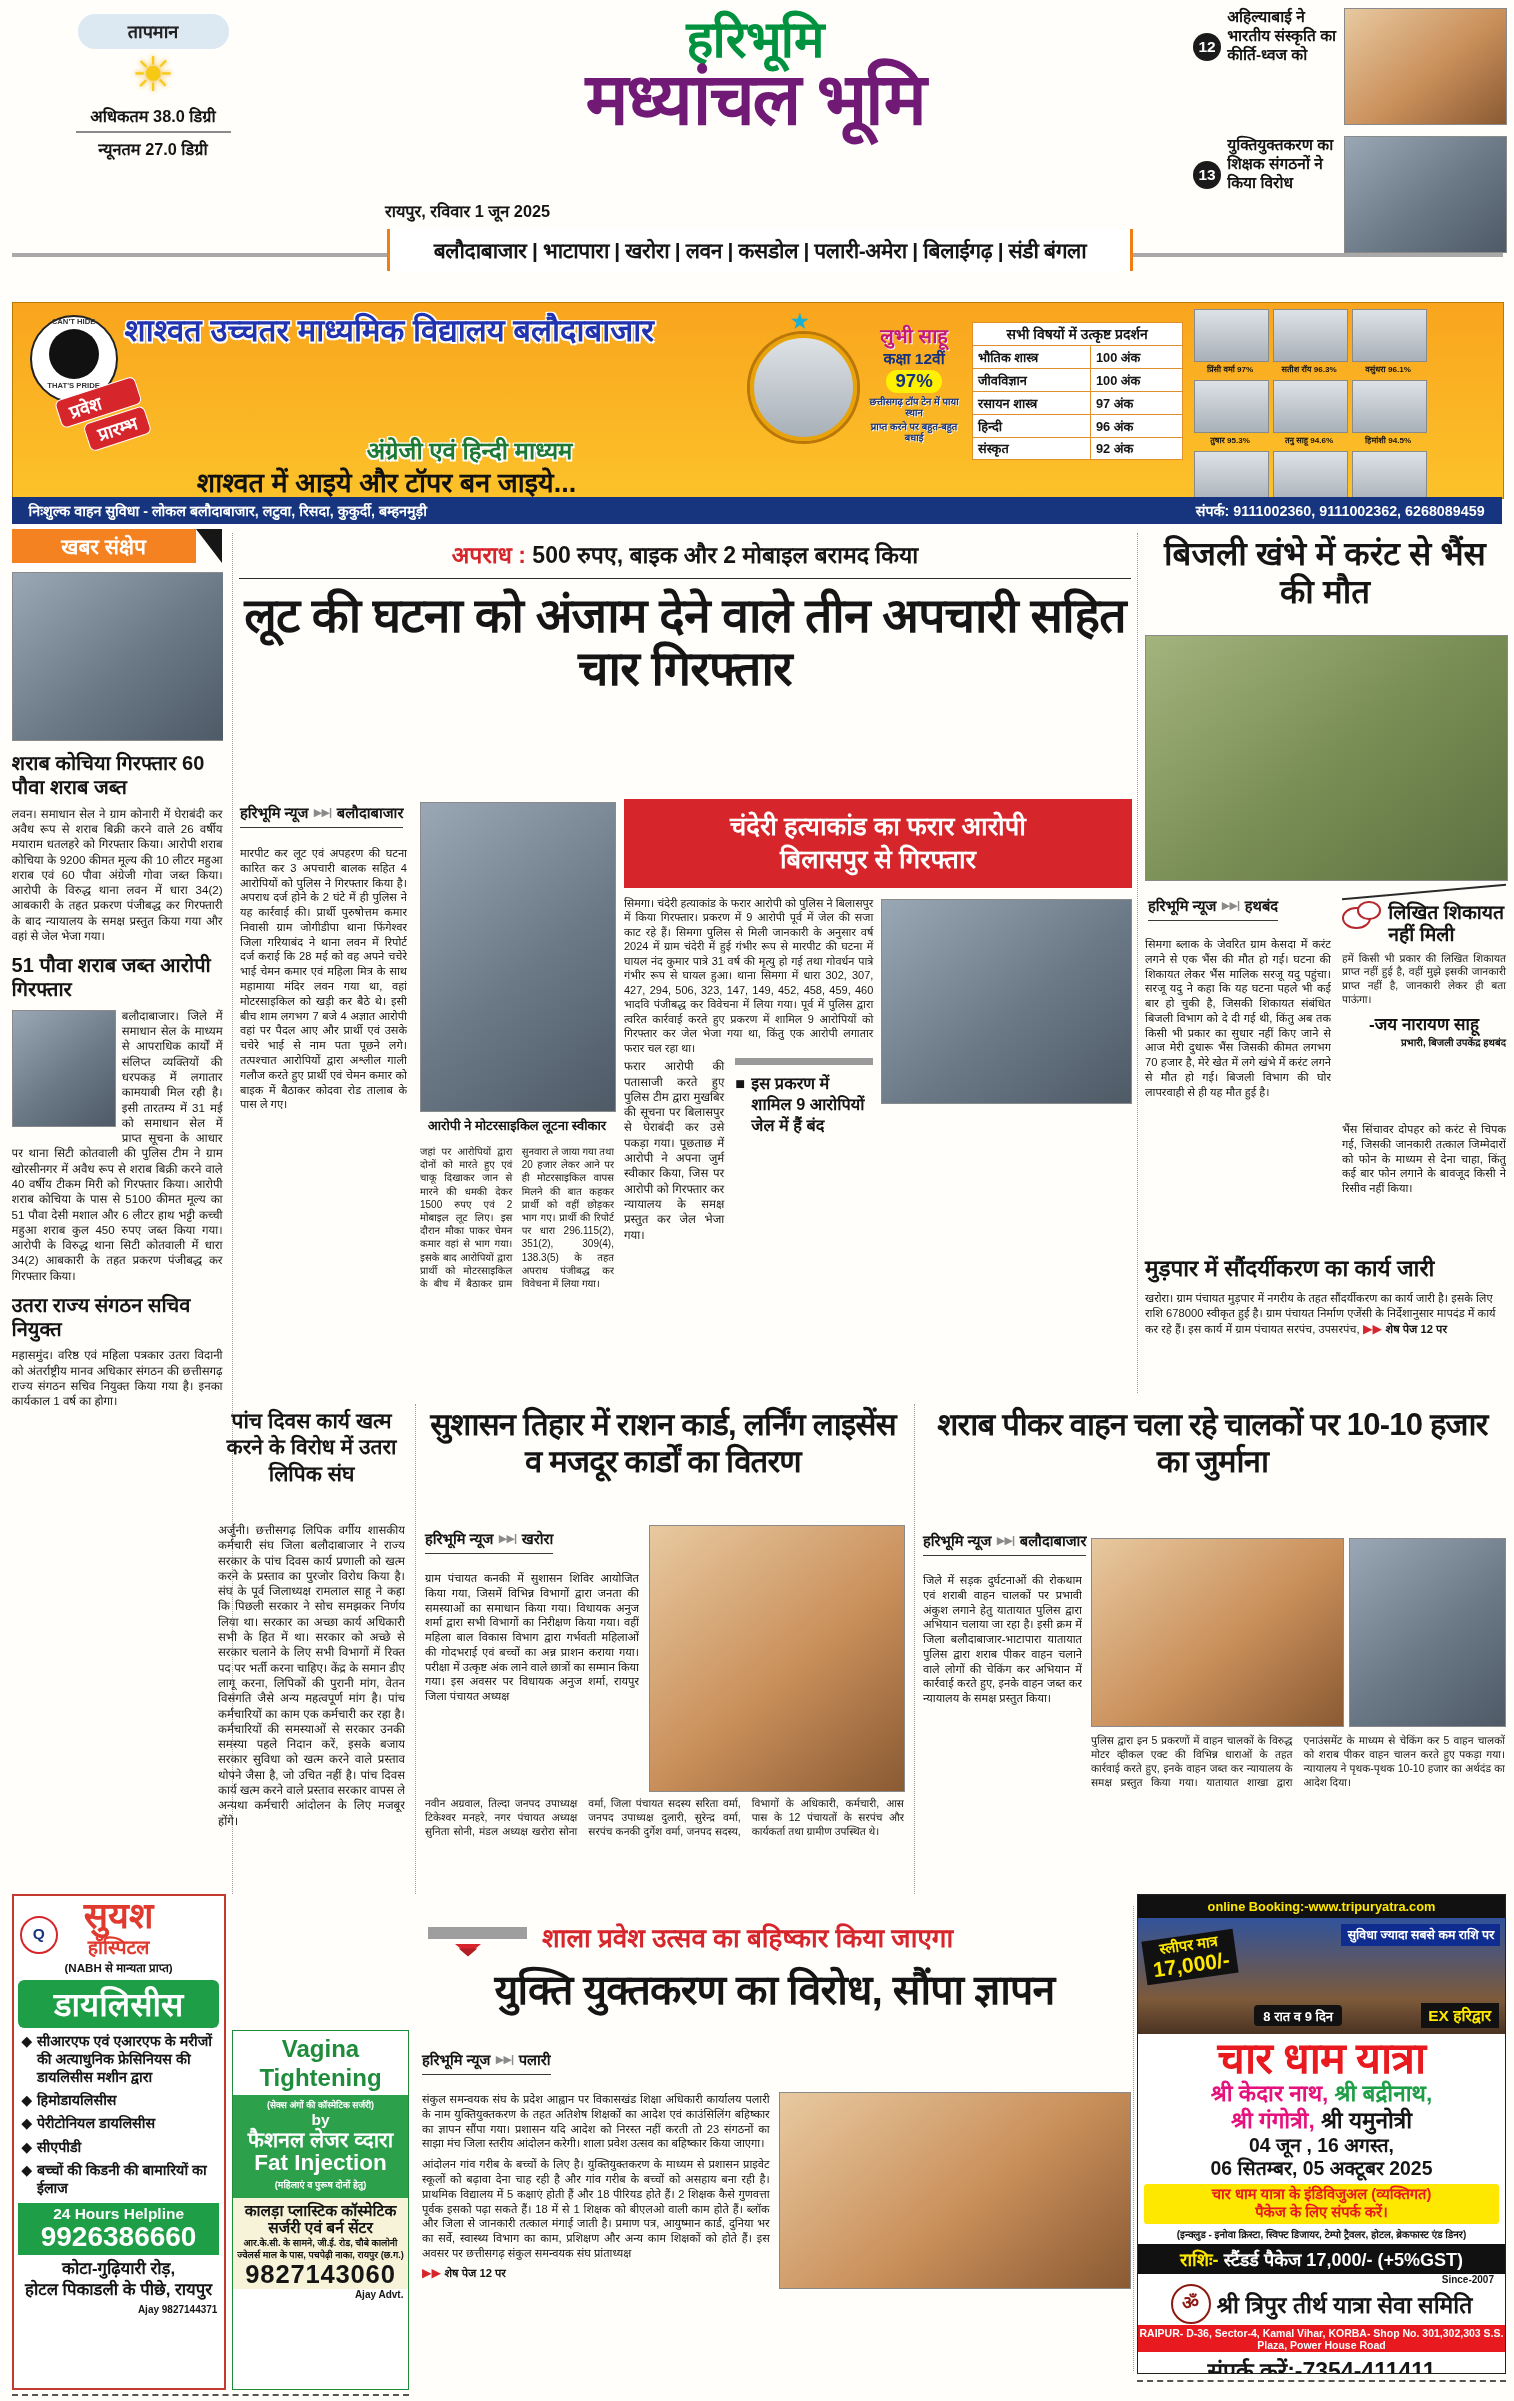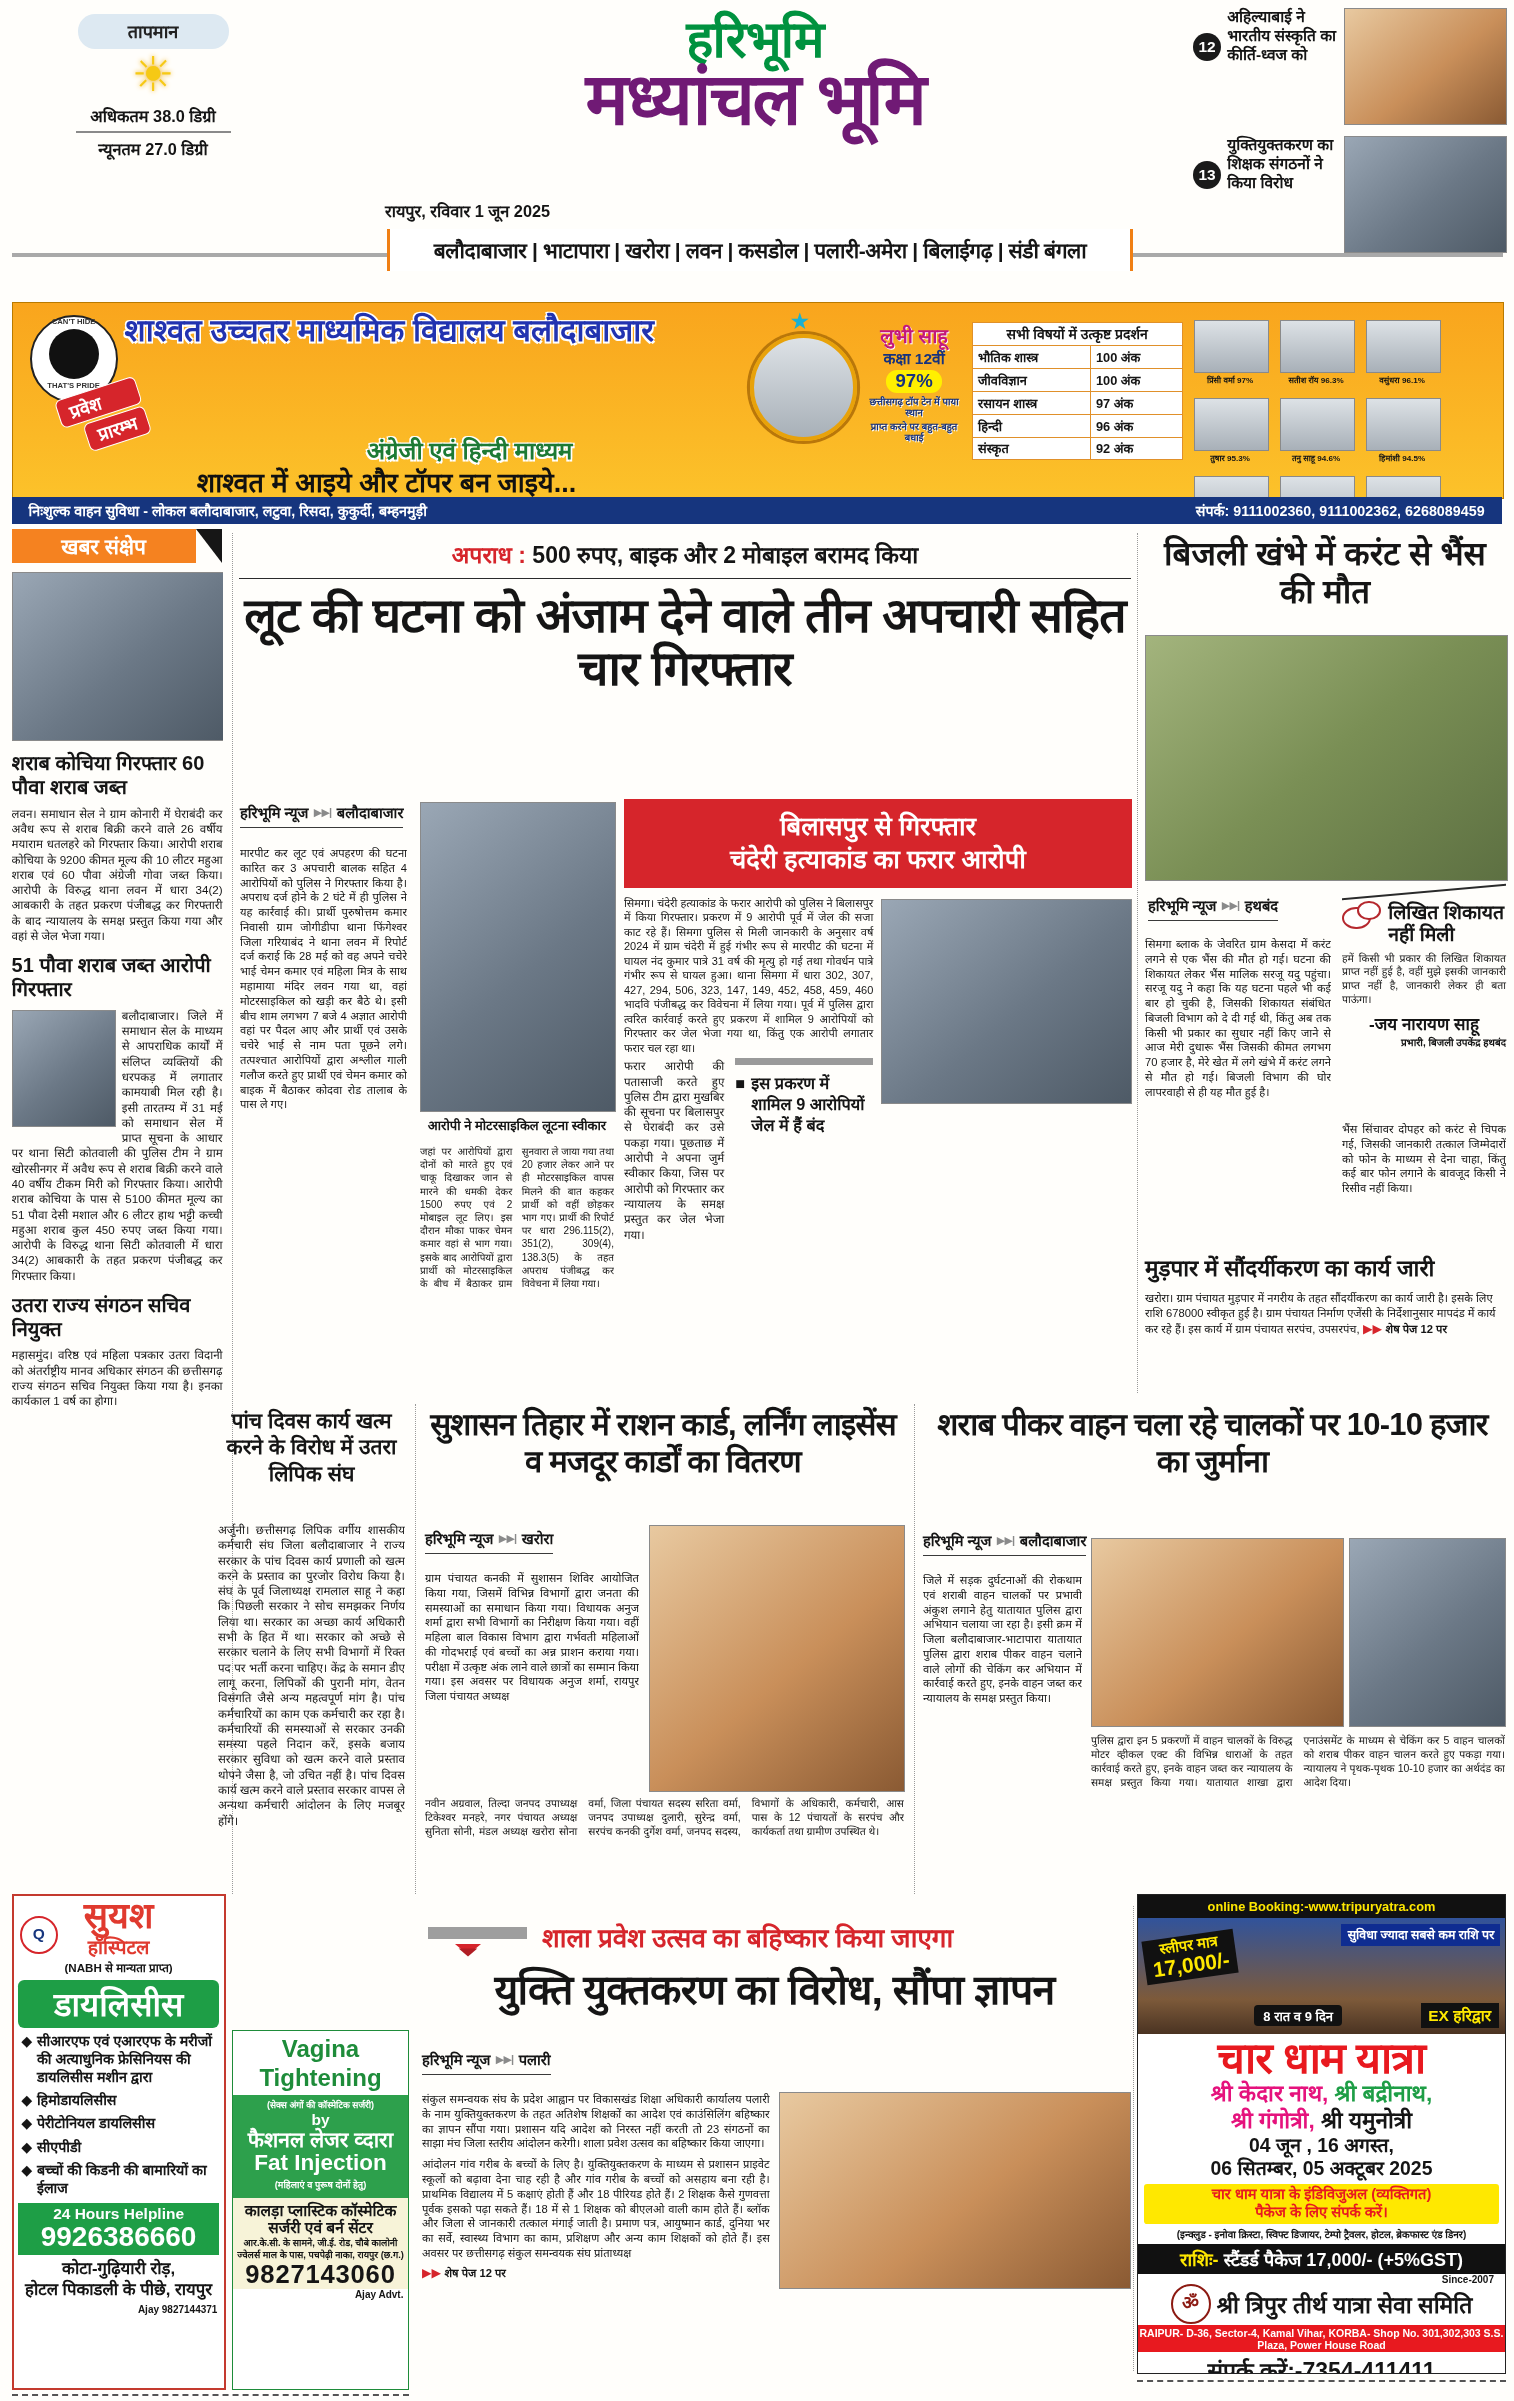--- a/index.html
+++ b/index.html
@@ -61,21 +61,21 @@
   .tinfo{position:absolute;left:851px;top:22px;width:101px;text-align:center;line-height:1.15}
   .tname{color:#c4177c;font-weight:800;font-size:20px;text-shadow:0.8px 0.8px 0 #fff}
   .tclass{color:#16327e;font-weight:800;font-size:15.5px;margin-top:1.5px}
   .tpct{display:inline-block;background:#ffef00;color:#16327e;font-weight:800;font-size:18.6px;
         border-radius:11px;padding:0.8px 9.3px;margin-top:2.3px}
   .tnote{color:#16327e;font-weight:bold;font-size:9.7px;margin-top:3.1px;text-shadow:0.8px 0.8px 0 #fff}
   .marks{position:absolute;left:959px;top:18.6px;width:211px;border-collapse:collapse;background:#fff;
          font-size:12.8px;font-weight:bold}
   .marks td,.marks th{border:1.5px solid #e0902a;padding:1.9px 5.4px;text-align:left}
   .marks th{font-size:14px;text-align:center}
-  .stugrid{position:absolute;left:1181px;top:17px;width:304px;display:flex;flex-wrap:wrap;gap:13px}
+  .stugrid{position:absolute;left:1181px;top:6px;width:304px;display:flex;flex-wrap:wrap;gap:6px}
   .stugrid .stu{width:73px;text-align:center}
   .stu .sph{width:73px;height:51px}
   .stu .snm{font-size:8.1px;font-weight:bold;margin-top:0.8px;white-space:nowrap}
   .bluestrip{left:11.6px;top:497px;width:1490px;background:#16357e;color:#fff;display:flex;
              justify-content:space-between;align-items:center;padding:3.9px 17px;box-sizing:border-box;
              font-weight:bold;font-size:14.3px}
   
   .leftcol{left:11.6px;top:529px;width:211px;height:1356px;overflow:hidden}
   .kbar{position:relative;width:184px;height:34px;background:#f58220;color:#fff;font-size:21px;
         font-weight:800;display:flex;align-items:center;justify-content:center}
@@ -349,22 +349,22 @@
   <span>बलौदाबाजार</span>
 </div>
 <div class="abs jt" style="left:240px;top:846px;width:167px;height:542px;font-size:11.2px;overflow:hidden">मारपीट कर लूट एवं अपहरण की घटना कारित कर 3 अपचारी बालक सहित 4 आरोपियों को पुलिस ने गिरफ्तार किया है। अपराध दर्ज होने के 2 घंटे में ही पुलिस ने यह कार्रवाई की। प्रार्थी पुरुषोत्तम कमार निवासी ग्राम जोगीडीपा थाना फिंगेश्वर जिला गरियाबंद ने थाना लवन में रिपोर्ट दर्ज कराई कि 28 मई को वह अपने चचेरे भाई चेमन कमार एवं महिला मित्र के साथ महामाया मंदिर लवन गया था, वहां मोटरसाइकिल को खड़ी कर बैठे थे। इसी बीच शाम लगभग 7 बजे 4 अज्ञात आरोपी वहां पर पैदल आए और प्रार्थी एवं उसके चचेरे भाई से नाम पता पूछने लगे। तत्पश्चात आरोपियों द्वारा अश्लील गाली गलौज करते हुए प्रार्थी एवं चेमन कमार को बाइक में बैठाकर कोदवा रोड तालाब के पास ले गए।</div>
 
 <div class="abs ph" style="left:420px;top:802px;width:194px;height:308px"></div>
 <div class="abs capt" style="left:420px;top:1116px;width:194px;font-size:13px">आरोपी ने मोटरसाइकिल लूटना स्वीकार</div>
 <div class="abs jt" style="left:420px;top:1145px;width:194px;height:243px;font-size:10px;column-count:2;column-gap:9.3px;overflow:hidden">जहां पर आरोपियों द्वारा दोनों को मारते हुए एवं चाकू दिखाकर जान से मारने की धमकी देकर 1500 रुपए एवं 2 मोबाइल लूट लिए। इस दौरान मौका पाकर चेमन कमार वहां से भाग गया। इसके बाद आरोपियों द्वारा प्रार्थी को मोटरसाइकिल के बीच में बैठाकर ग्राम सुनवारा ले जाया गया तथा 20 हजार लेकर आने पर ही मोटरसाइकिल वापस मिलने की बात कहकर प्रार्थी को वहीं छोड़कर भाग गए। प्रार्थी की रिपोर्ट पर धारा 296.115(2), 351(2), 309(4), 138.3(5) के तहत अपराध पंजीबद्ध कर विवेचना में लिया गया।</div>
 
 <div class="abs chbox">
   <div class="chhead">
+    <div>चंदेरी हत्याकांड का फरार आरोपी</div>
     <div>बिलासपुर से  गिरफ्तार</div>
-    <div>चंदेरी हत्याकांड का फरार आरोपी</div>
   </div>
   <div class="chbody jt">
     <div class="chph ph"></div>
     <span>सिमगा। चंदेरी हत्याकांड के फरार आरोपी को पुलिस ने बिलासपुर में किया गिरफ्तार। प्रकरण में 9 आरोपी पूर्व में जेल की सजा काट रहे हैं। सिमगा पुलिस से मिली जानकारी के अनुसार वर्ष 2024 में ग्राम चंदेरी में हुई गंभीर रूप से मारपीट की घटना में घायल नंद कुमार पात्रे 31 वर्ष की मृत्यु हो गई तथा गोवर्धन पात्रे गंभीर रूप से घायल हुआ। थाना सिमगा में धारा 302, 307, 427, 294, 506, 323, 147, 149, 452, 458, 459, 460 भादवि पंजीबद्ध कर विवेचना में लिया गया। पूर्व में पुलिस द्वारा त्वरित कार्रवाई करते हुए प्रकरण में शामिल 9 आरोपियों को गिरफ्तार कर जेल भेजा गया था, किंतु एक आरोपी लगातार फरार चल रहा था।</span>
   </div>
   <div class="chrow">
     <div class="jt" style="flex:1;font-size:11.6px">फरार आरोपी की पतासाजी करते हुए पुलिस टीम द्वारा मुखबिर की सूचना पर बिलासपुर से घेराबंदी कर उसे पकड़ा गया। पूछताछ में आरोपी ने अपना जुर्म स्वीकार किया, जिस पर आरोपी को गिरफ्तार कर न्यायालय के समक्ष प्रस्तुत कर जेल भेजा गया।</div>
     <div class="chhl">
       <div class="bar"></div>
       <div class="t">

